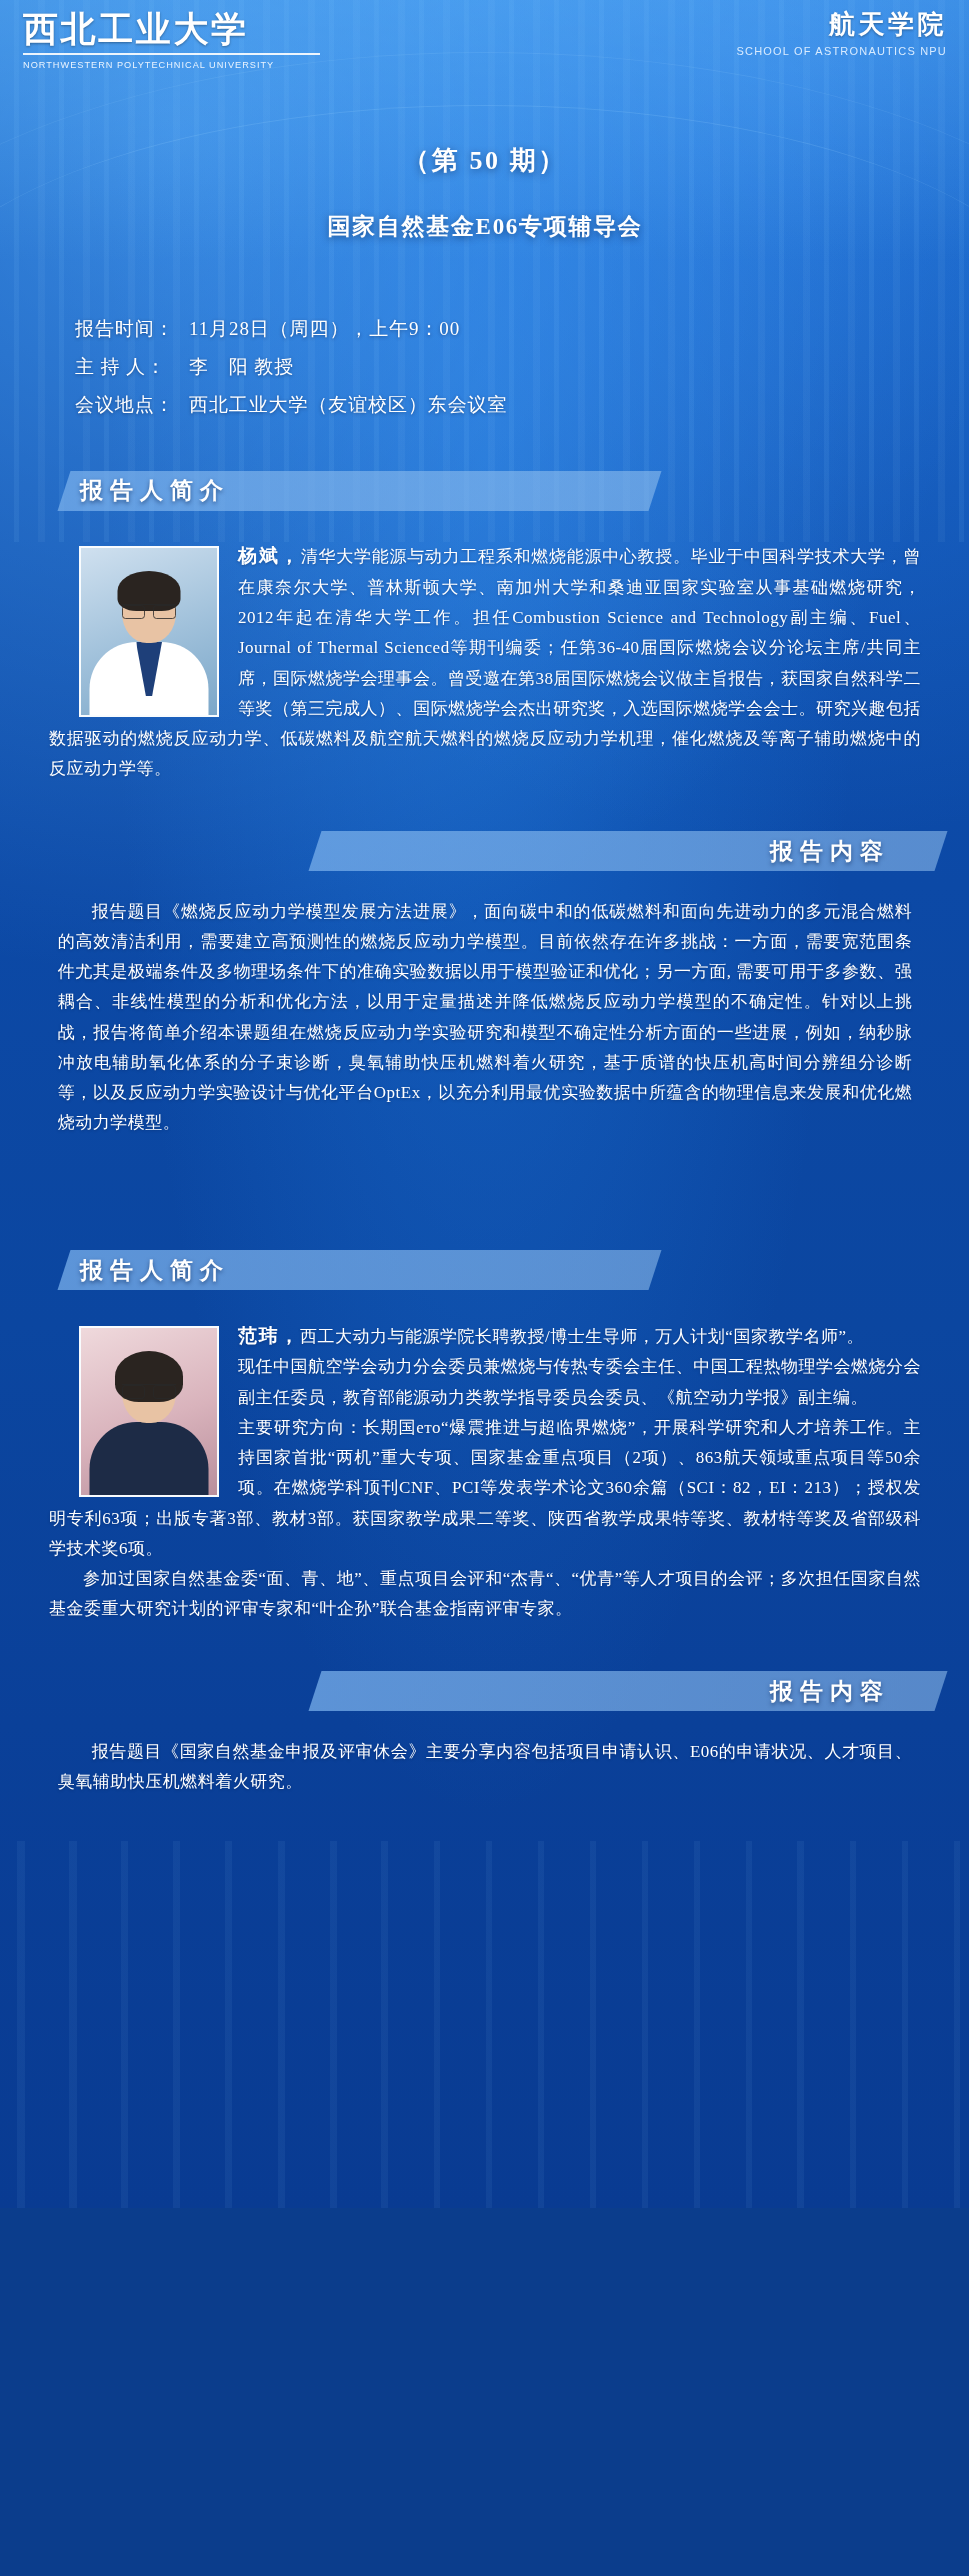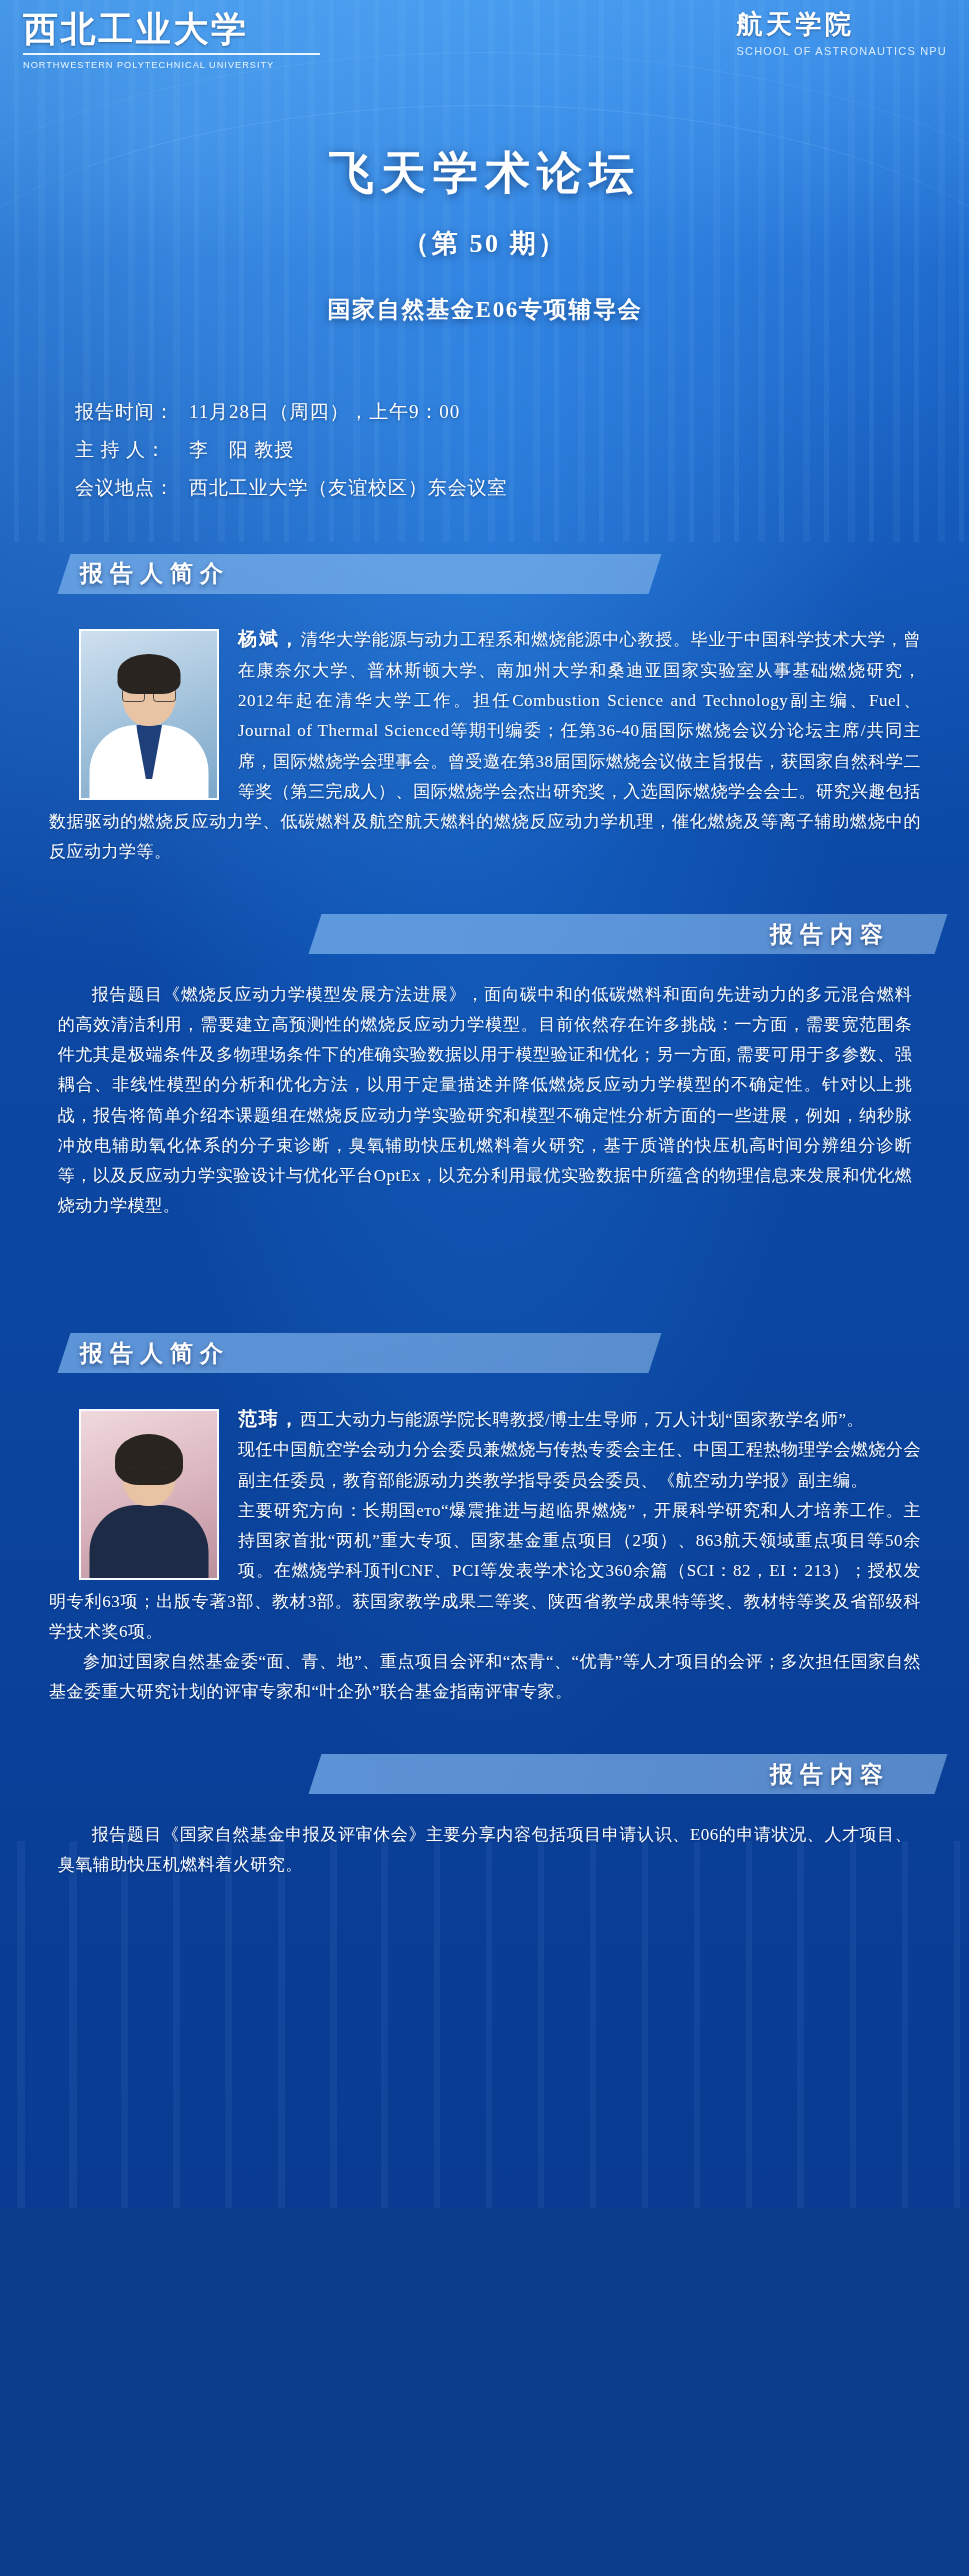--- a/index.html
+++ b/index.html
@@ -105,20 +105,21 @@
     width: 297px;
   }
   .logo-left .en {
     margin-top: 6px;
     font-size: 9.2px;
     letter-spacing: 1px;
     white-space: nowrap;
     color: #eaf4ff;
   }
   .logo-right {
+    text-align: right;
     color: #ffffff;
     line-height: 1;
   }
   .logo-right .cn {
     font-family: "Liberation Serif", serif;
     font-weight: bold;
     font-size: 26px;
     letter-spacing: 3.5px;
     white-space: nowrap;
     text-shadow: 0 0.9px 2.6px rgba(0,0,0,0.35);
@@ -321,21 +322,20 @@
       <div class="rule"></div>
       <div class="en">NORTHWESTERN  POLYTECHNICAL  UNIVERSITY</div>
     </div>
     <div class="logo-right">
       <div class="cn">航天学院</div>
       <div class="en">SCHOOL OF ASTRONAUTICS NPU</div>
     </div>
   </div>
 
   <div class="title-block">
-    <div class="main-title">飞天学术论坛</div>
     <div class="issue">（第 50 期）</div>
     <div class="subtitle">国家自然基金E06专项辅导会</div>
   </div>
 
   <div class="meta">
     <div class="row">
       <span class="lbl">报告时间：</span><span>11月28日（周四），上午9：00</span>
     </div>
     <div class="row">
       <span class="lbl">主 持 人：</span><span>李　阳 教授</span>

